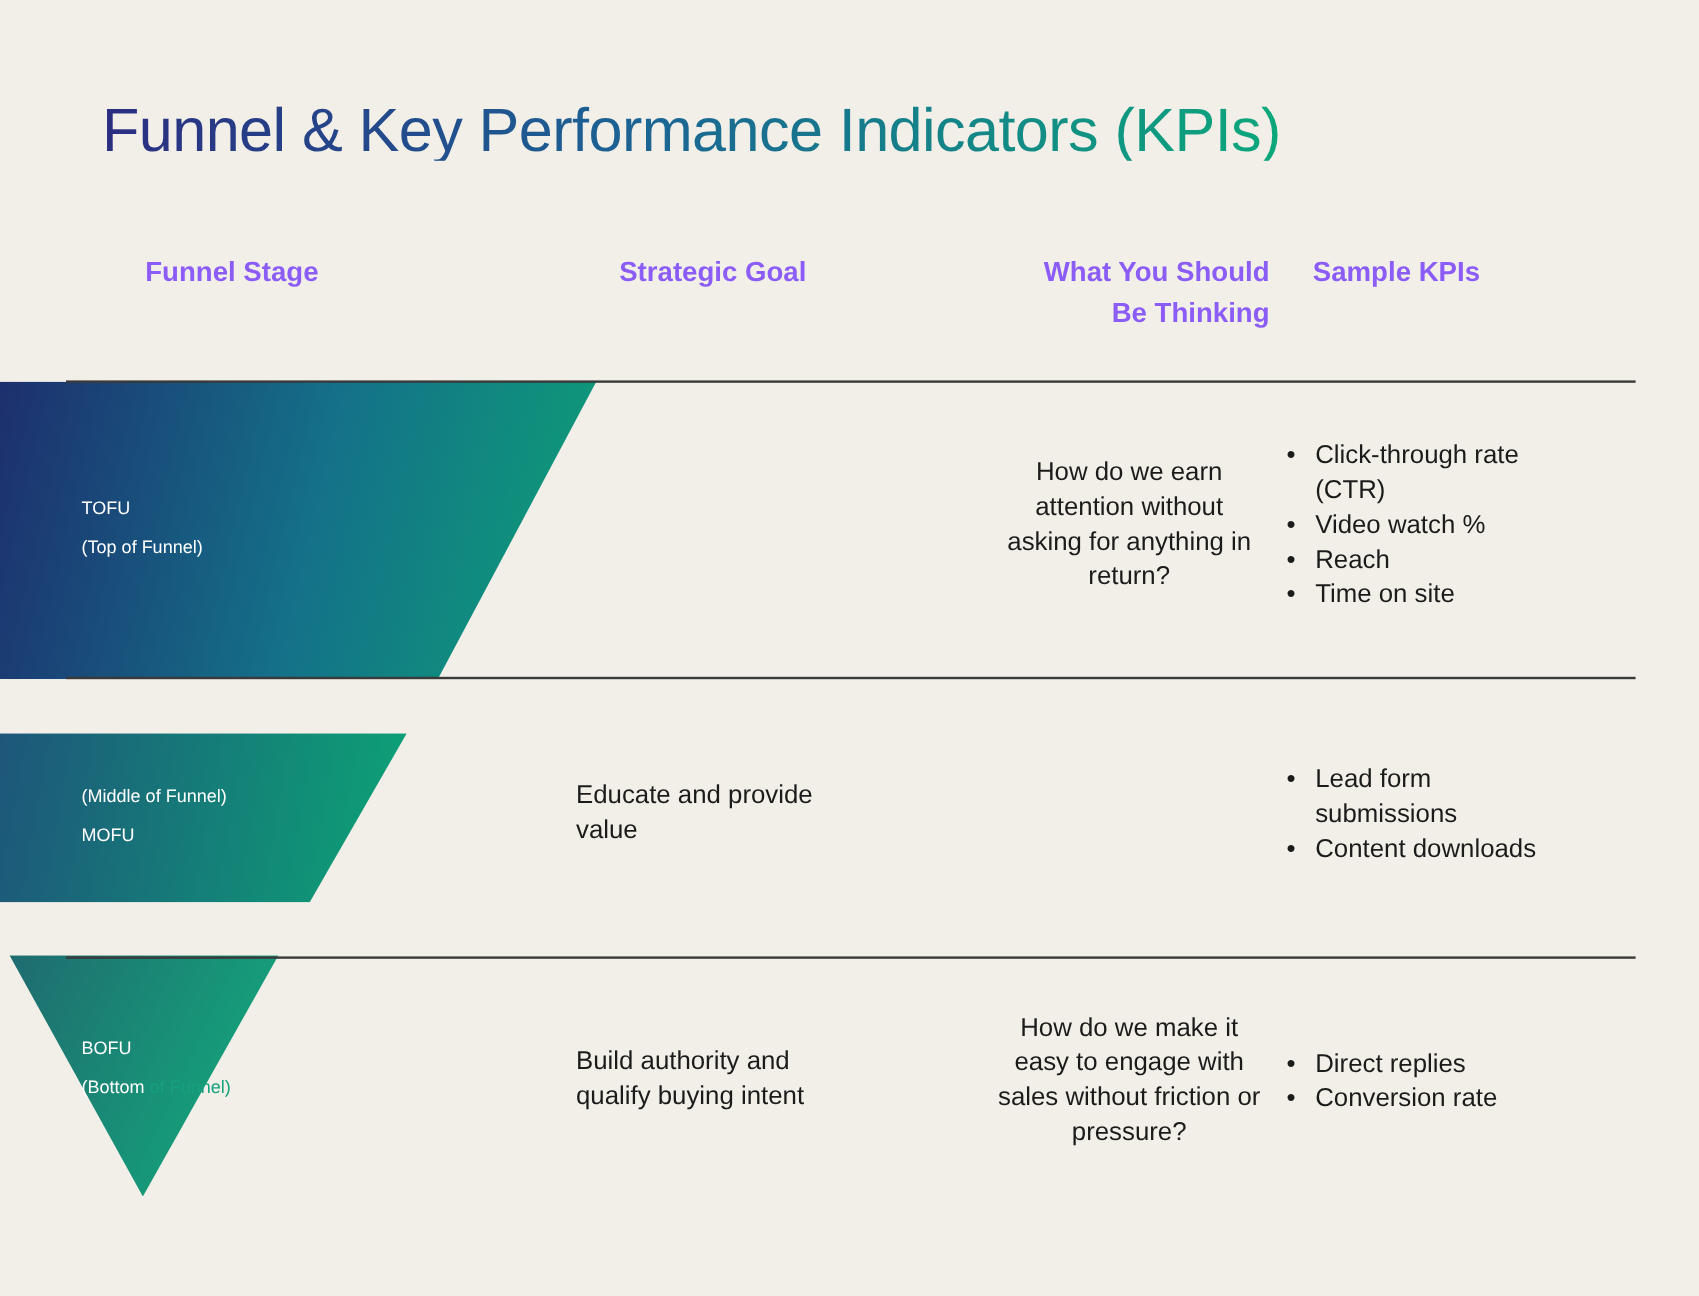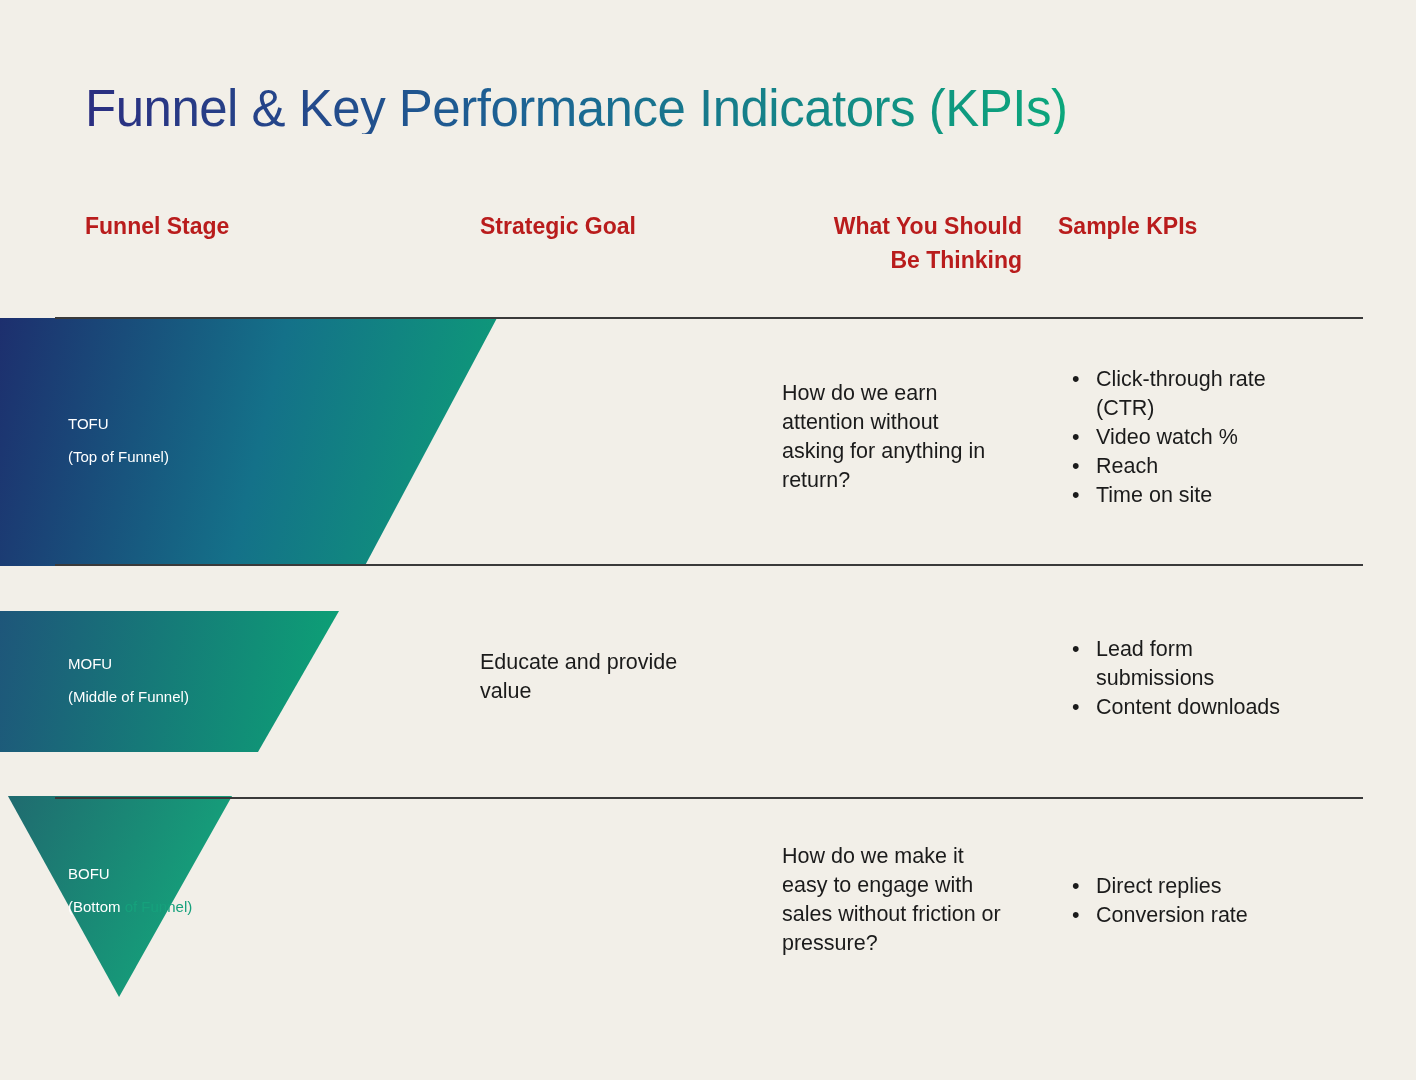--- a/index.html
+++ b/index.html
@@ -27,22 +27,23 @@
     background-clip: text;
     color: transparent;
     -webkit-text-fill-color: transparent;
   }
   .col-header {
     position: absolute;
     top: 209px;
     font-size: 23px;
     font-weight: 700;
     line-height: 34px;
-    color: #b91c1c;
+    color: #8b5cf6;
     white-space: pre-line;
+    margin-left: 36px;
   }
   .h-stage    { left: 85px; }
   .h-goal     { left: 480px; }
   .h-thinking { left: 782px; width: 240px; text-align: right; }
   .h-kpis     { left: 1058px; }
 
   .rule {
     position: absolute;
     left: 55px;
     width: 1308px;
@@ -87,21 +88,21 @@
 
   .cell {
     position: absolute;
     font-size: 21.5px;
     line-height: 29px;
     white-space: pre-line;
     color: #1b1b1b;
     z-index: 3;
   }
   .goal  { left: 480px; width: 260px; }
-  .think { left: 782px; width: 270px; }
+  .think { left: 806px; width: 270px; text-align: center; }
   .goal-1  { top: 407px; }
   .goal-2  { top: 648px; }
   .goal-3  { top: 870px; }
   .think-1 { top: 379px; }
   .think-2 { top: 620px; }
   .think-3 { top: 842px; }
 
   .kpis {
     position: absolute;
     left: 1072px;
@@ -135,30 +136,32 @@
 
   <div class="shape shape-tofu"></div>
   <div class="shape shape-mofu"></div>
   <div class="shape shape-bofu"></div>
 
   <div class="stage-label stage-label-tofu">
     <div>TOFU</div>
     <div>(Top of Funnel)</div>
   </div>
   <div class="stage-label stage-label-mofu">
+    <div>(Middle of Funnel)</div>
     <div>MOFU</div>
-    <div>(Middle of Funnel)</div>
   </div>
   <div class="stage-label stage-label-bofu">
     <div>BOFU</div>
     <div><span class="label-inside">(Bottom </span><span class="label-outside">of Funnel)</span></div>
   </div>
 
   <div class="cell goal goal-2">Educate and provide
 value</div>
+  <div class="cell goal goal-3">Build authority and
+qualify buying intent</div>
 
   <div class="cell think think-1">How do we earn
 attention without
 asking for anything in
 return?</div>
   <div class="cell think think-3">How do we make it
 easy to engage with
 sales without friction or
 pressure?</div>
 

